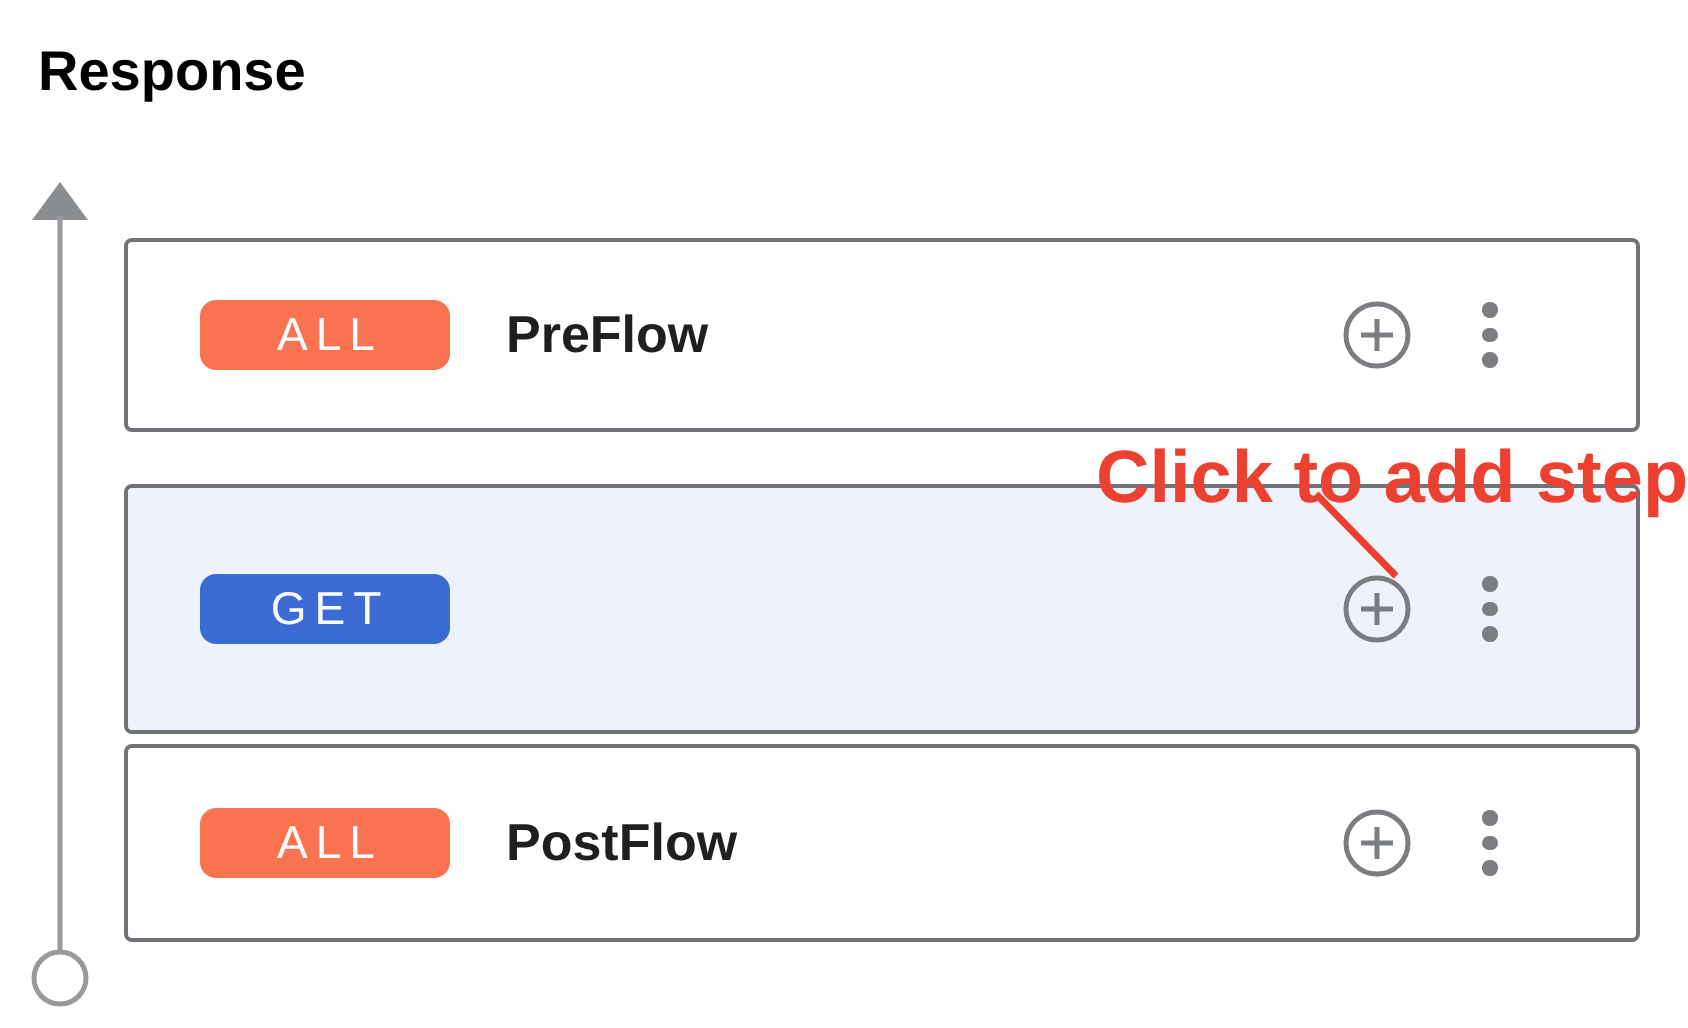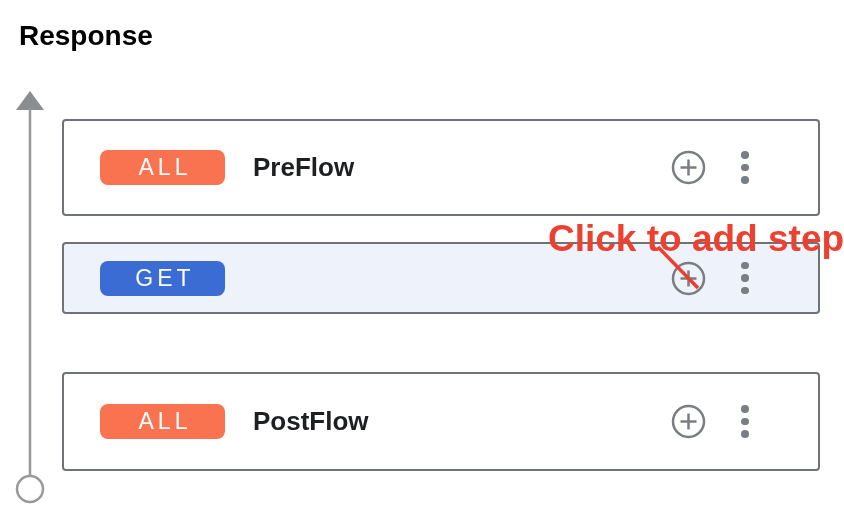--- a/index.html
+++ b/index.html
@@ -18,21 +18,21 @@
   .connector-svg { z-index:0; }
   .overlay-svg { z-index:3; }
   .flow-card {
     position:absolute; left:62px; width:758px; box-sizing:border-box;
     background:#ffffff; border:2px solid var(--card-border, #6F7377);
     border-radius:4px; display:flex; align-items:center;
     padding:0 63px 0 36px; cursor:pointer; z-index:1;
   }
   .flow-card.selected { background: var(--selected-card-bg, #EEF2FB); }
   .card-1 { top:119px; height:97px; }
-  .card-2 { top:242px; height:72px; }
+  .card-2 { top:242px; height:125px; }
   .card-3 { top:372px; height:99px; }
   .badge {
     width:125px; height:35px; border-radius:8px; box-sizing:border-box;
     color:#ffffff; font-size:23px; font-weight:400; letter-spacing:4px;
     padding-left:5px; display:flex; align-items:center; justify-content:center;
     flex:none;
   }
   .badge-all { background: var(--badge-all, #F97350); }
   .badge-get { background: var(--badge-get, #3B6CD4); }
   .flow-label {

